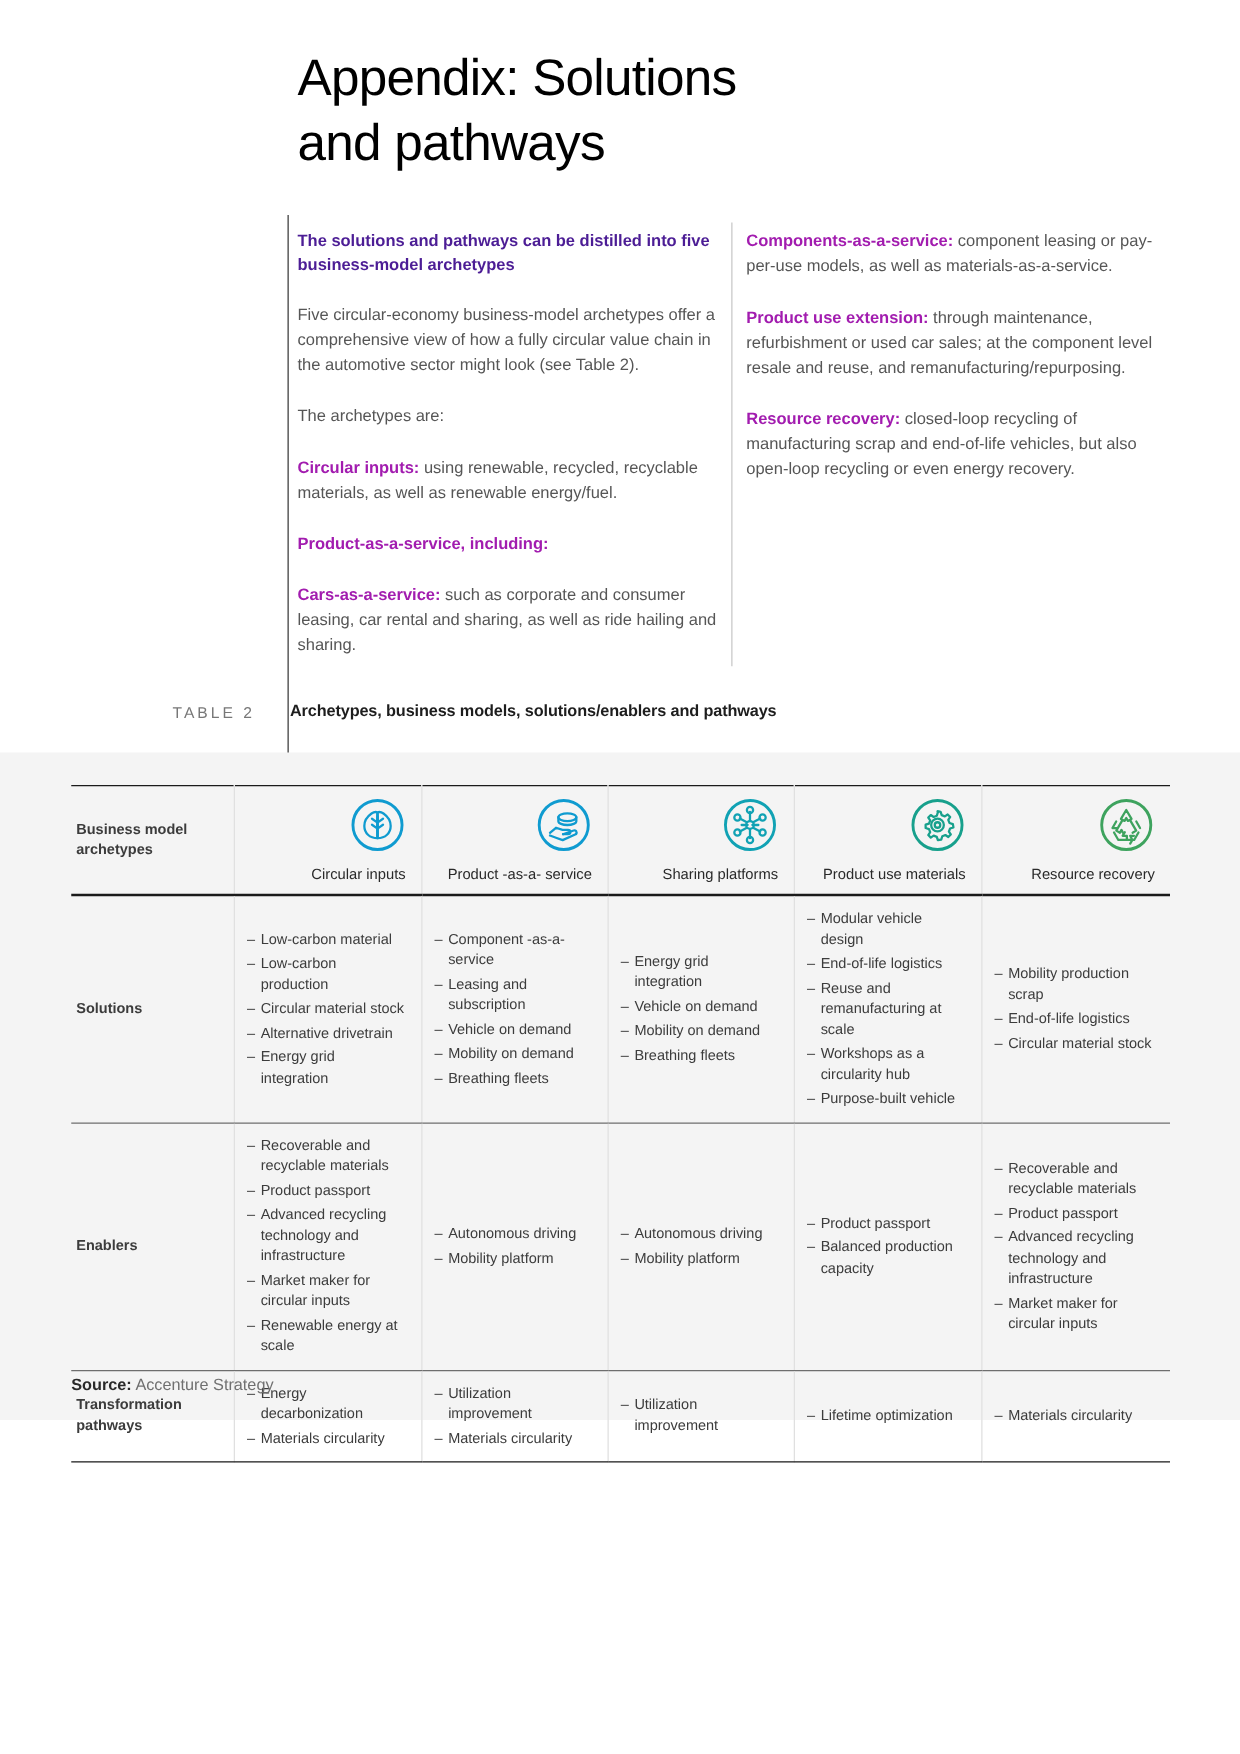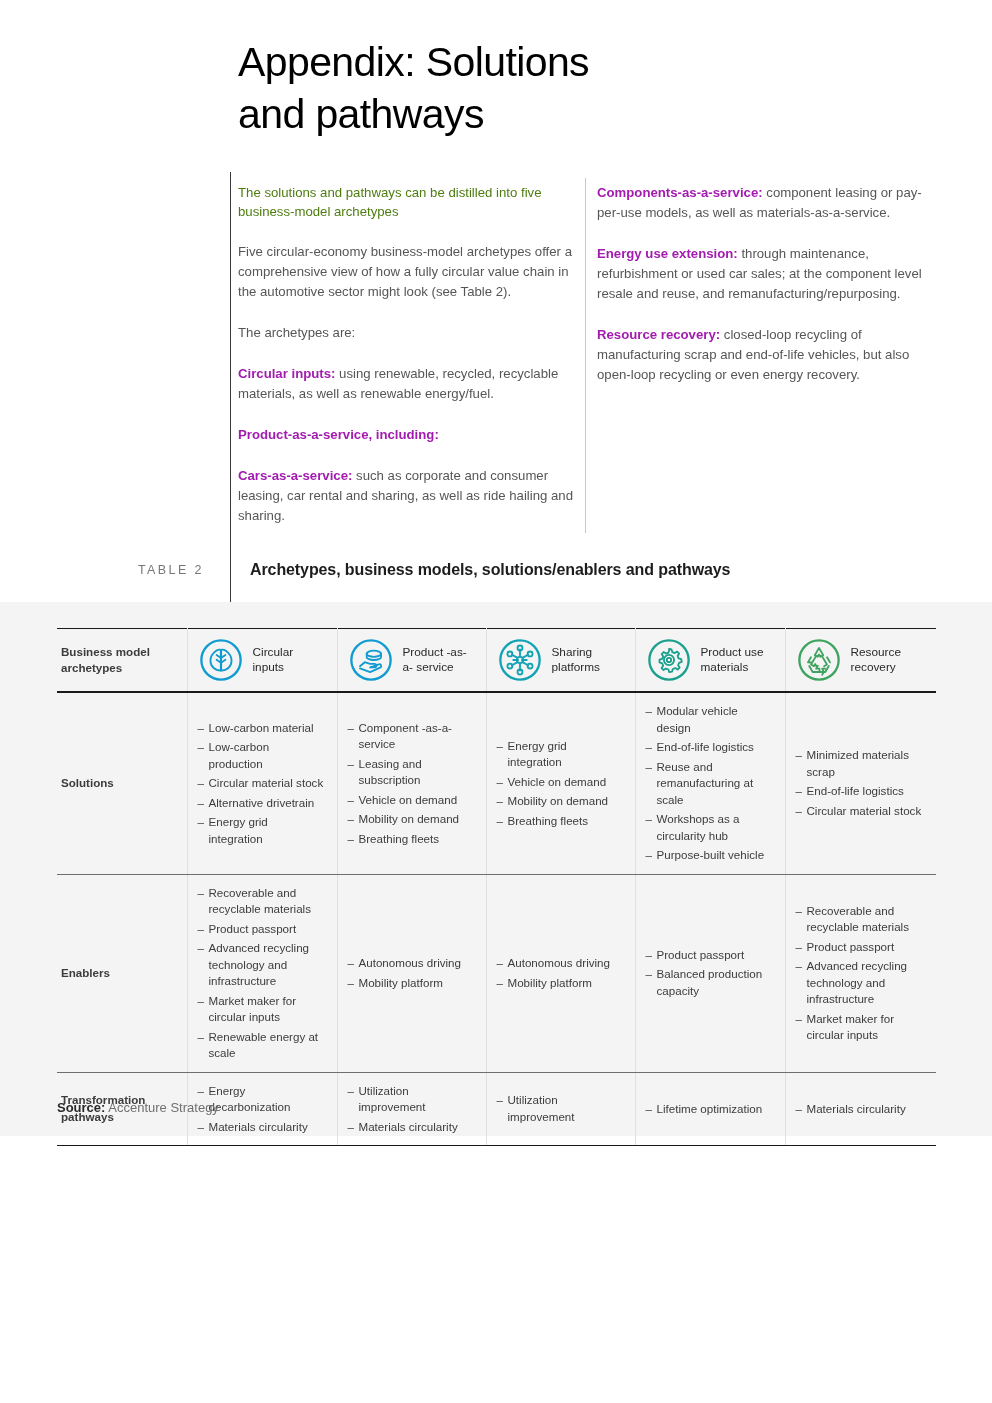--- a/index.html
+++ b/index.html
@@ -51,22 +51,22 @@
     font-size: 13.2px;
     line-height: 20px;
     color: #565656;
   }
   .col-left  { left: 238px; width: 340px; }
   .col-right { left: 597px; width: 340px; }
 
   .col p { margin: 0 0 21px 0; }
   .col p:last-child { margin-bottom: 0; }
   .col .lead {
-    color: #4d7c0f;
-    font-weight: normal;
+    color: #4c1d95;
+    font-weight: bold;
     line-height: 19px;
   }
   .col b { color: #a21caf; font-weight: bold; }
 
   
   .caption-row {
     position: absolute;
     left: 138px;
     top: 560px;
     width: 760px;
@@ -74,22 +74,22 @@
   }
   .caption-label {
     position: absolute;
     left: 0; top: 3px;
     font-size: 12.5px;
     letter-spacing: 2.4px;
     color: #777777;
   }
   .caption-text {
     position: absolute;
-    left: 112px; top: 1px;
-    font-size: 16px;
+    left: 94px; top: 1px;
+    font-size: 13px;
     font-weight: bold;
     color: #1d1d1d;
     letter-spacing: -0.1px;
   }
 
   
   .band {
     position: absolute;
     left: 0;
     top: 602px;
@@ -123,21 +123,21 @@
 
   .rowlabel {
     font-weight: bold;
     font-size: 13px;
     line-height: 17px;
     color: #111111;
     padding-left: 4px !important;
   }
 
   
-  .hcell { display: flex; align-items: center; gap: 9px; }
+  .hcell { display: flex; align-items: flex-end; gap: 9px; flex-direction: column; }
   .hcell .icon { flex: 0 0 auto; width: 46px; height: 46px; }
   .hcell .hlabel {
     font-size: 11.8px;
     line-height: 15px;
     color: #2a2a2a;
   }
 
   
   ul.b { list-style: none; }
   ul.b li {
@@ -193,21 +193,21 @@
     <p class="lead">The solutions and pathways can be distilled into five business-model archetypes</p>
     <p>Five circular-economy business-model archetypes offer a comprehensive view of how a fully circular value chain in the automotive sector might look (see Table 2).</p>
     <p>The archetypes are:</p>
     <p><b>Circular inputs:</b><span> using renewable, recycled, recyclable materials, as well as renewable energy/fuel.</span></p>
     <p><b>Product-as-a-service, including:</b><span></span></p>
     <p><b>Cars-as-a-service:</b><span> such as corporate and consumer leasing, car rental and sharing, as well as ride hailing and sharing.</span></p>
   </div>
 
   <div class="col col-right">
     <p><b>Components-as-a-service:</b><span> component leasing or pay-per-use models, as well as materials-as-a-service.</span></p>
-    <p><b>Energy use extension:</b><span> through maintenance, refurbishment or used car sales; at the component level resale and reuse, and remanufacturing/repurposing.</span></p>
+    <p><b>Product use extension:</b><span> through maintenance, refurbishment or used car sales; at the component level resale and reuse, and remanufacturing/repurposing.</span></p>
     <p><b>Resource recovery:</b><span> closed-loop recycling of manufacturing scrap and end-of-life vehicles, but also open-loop recycling or even energy recovery.</span></p>
   </div>
 
   <div class="caption-row">
     <span class="caption-label">TABLE 2</span>
     <span class="caption-text">Archetypes, business models, solutions/enablers and pathways</span>
   </div>
 
   <div class="band">
     <table class="tbl">
@@ -318,21 +318,21 @@
               <ul class="b">
                 <li>Modular vehicle design</li>
                 <li>End-of-life logistics</li>
                 <li>Reuse and remanufacturing at scale</li>
                 <li>Workshops as a circularity hub</li>
                 <li>Purpose-built vehicle</li>
               </ul>
             </td>
             <td>
               <ul class="b">
-                <li>Minimized materials scrap</li>
+                <li>Mobility production scrap</li>
                 <li>End-of-life logistics</li>
                 <li>Circular material stock</li>
               </ul>
             </td>
           </tr>
           <tr class="body">
             <td class="rowlabel">Enablers</td>
             <td>
               <ul class="b">
                 <li>Recoverable and recyclable materials</li>

